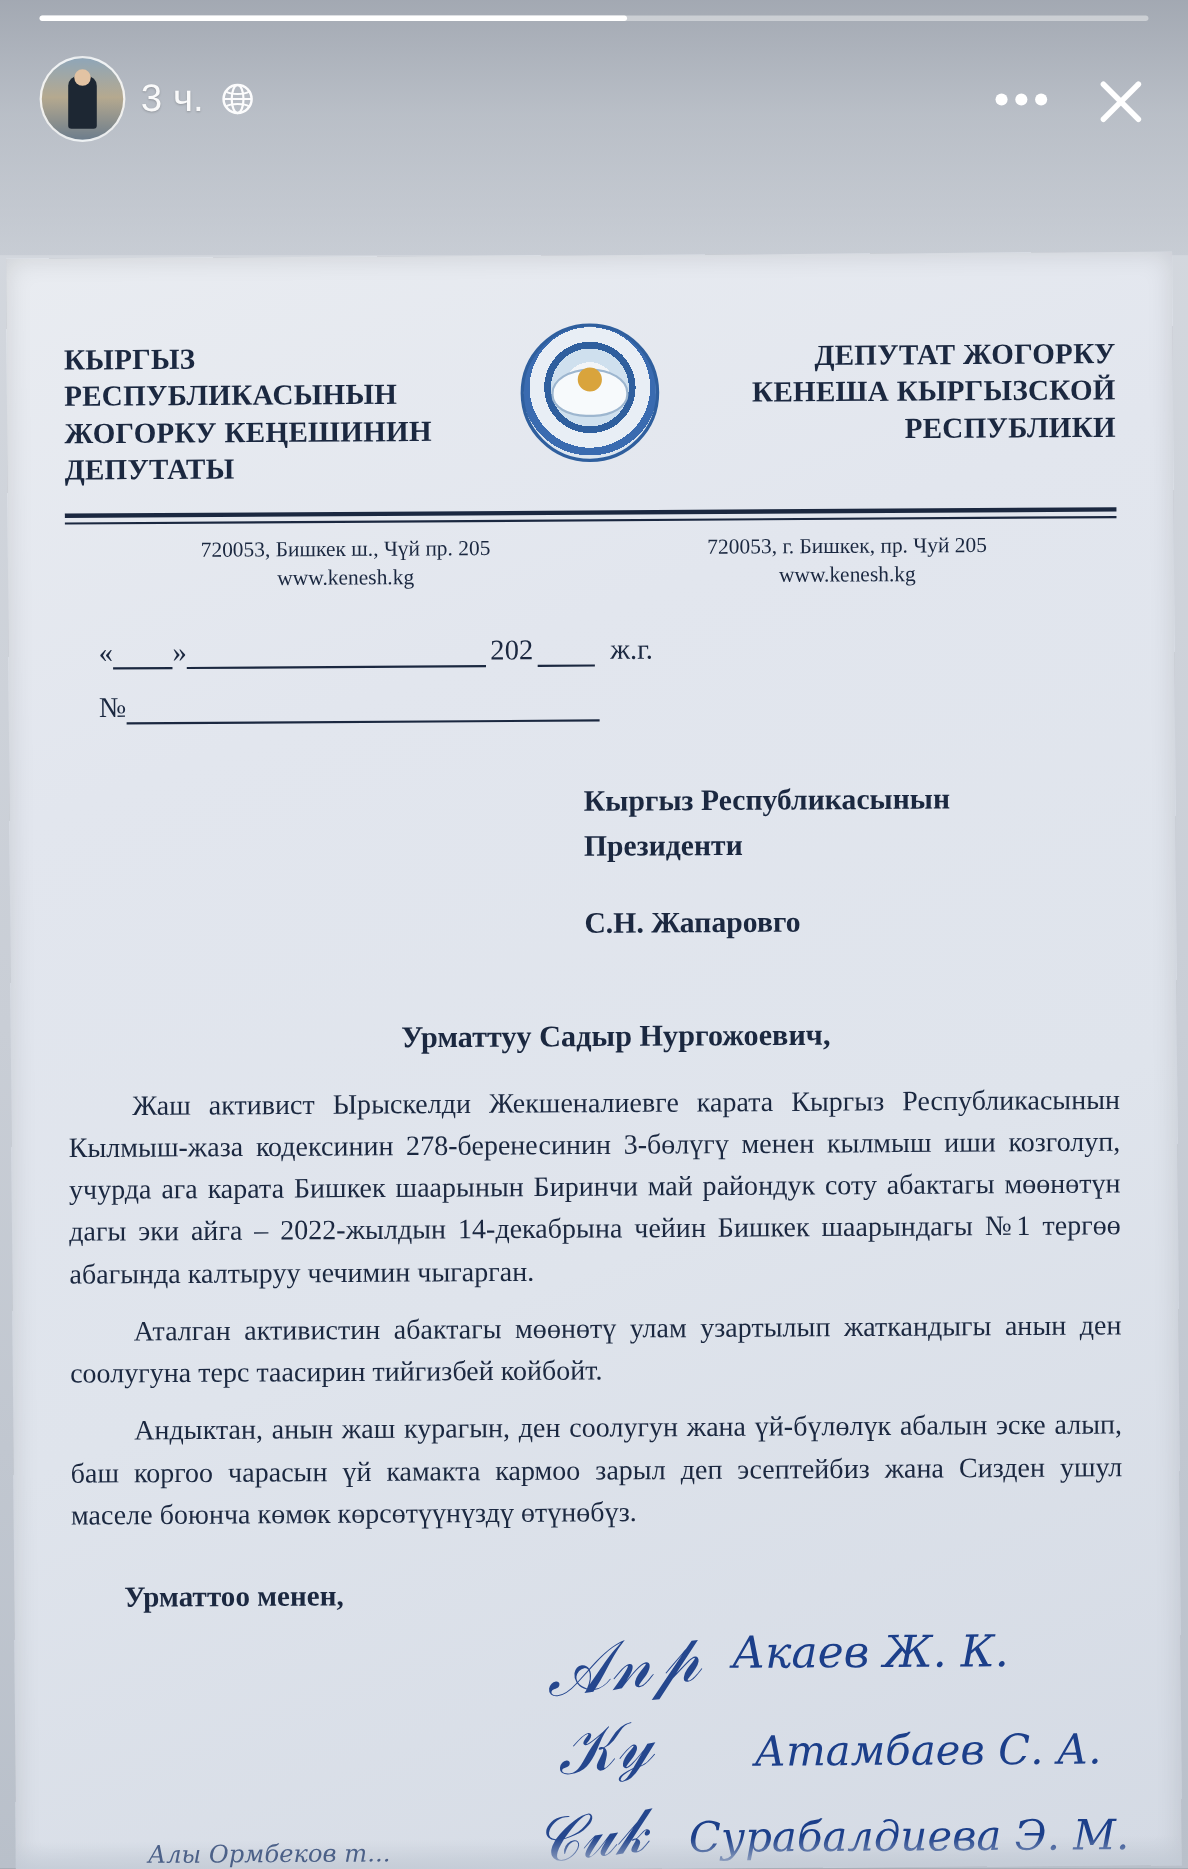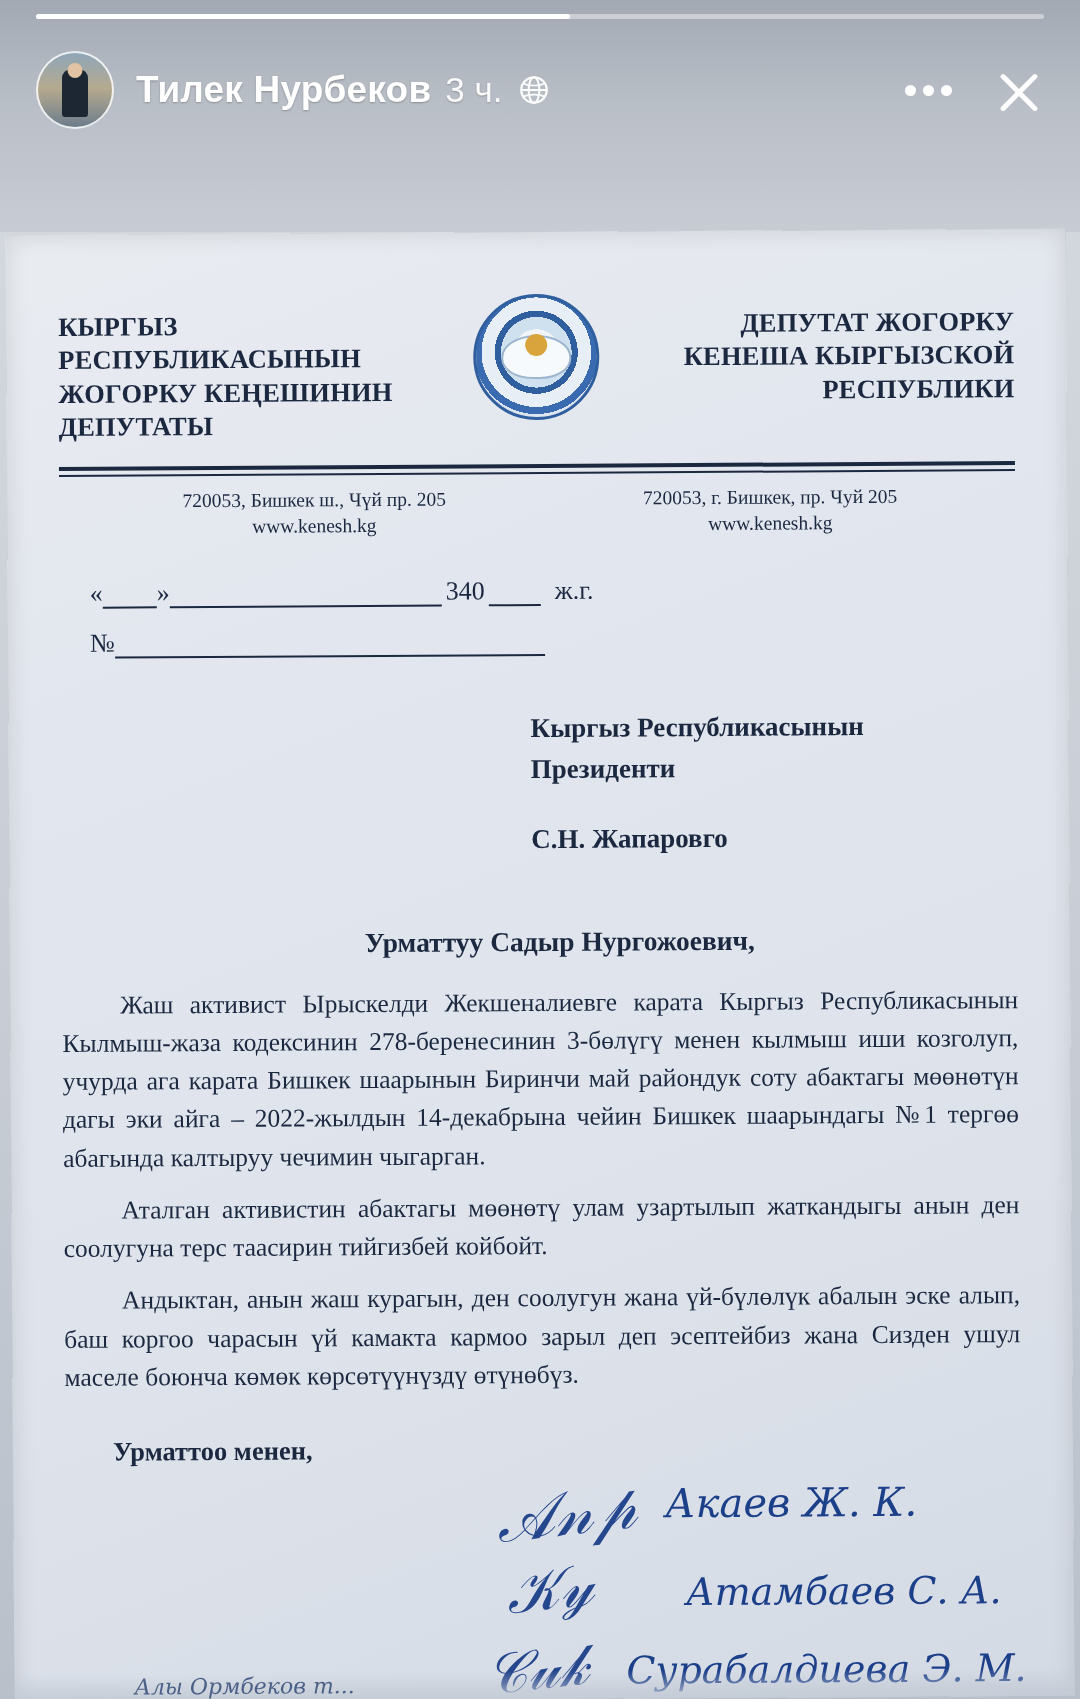--- a/index.html
+++ b/index.html
@@ -225,21 +225,20 @@
   <div id="story-top">
 
     <div class="progress-track">
       <div class="progress-fill" style="width: 53%;"></div>
     </div>
 
     <div class="header-row">
 
       <div class="avatar"></div>
 
-      <div class="author">Тилек Нурбеков</div>
       <div class="timestamp">3 ч.</div>
 
       <svg class="globe-icon" viewBox="0 0 24 24">
         <circle cx="12" cy="12" r="10.2" fill="none" stroke="#ffffff" stroke-width="1.8"></circle>
         <ellipse cx="12" cy="12" rx="4.3" ry="10.2" fill="none" stroke="#ffffff" stroke-width="1.6"></ellipse>
         <line x1="1.8" y1="12" x2="22.2" y2="12" stroke="#ffffff" stroke-width="1.6"></line>
         <path d="M3.6 6.6 C7 9 17 9 20.4 6.6" fill="none" stroke="#ffffff" stroke-width="1.4"></path>
         <path d="M3.6 17.4 C7 15 17 15 20.4 17.4" fill="none" stroke="#ffffff" stroke-width="1.4"></path>
       </svg>
 
@@ -279,21 +278,21 @@
           <div>www.kenesh.kg</div>
         </div>
       </div>
 
       <div class="date-block">
         <div class="date-line">
           <span>«</span>
           <span class="u-line" style="width:54px"></span>
           <span>»</span>
           <span class="u-line" style="width:272px"></span>
-          <span style="padding:0 4px">340</span>
+          <span style="padding:0 4px">202</span>
           <span class="u-line" style="width:52px"></span>
           <span style="padding-left:14px">ж.г.</span>
         </div>
         <div class="num-line">
           <span>№</span>
           <span class="u-line" style="width:430px"></span>
         </div>
       </div>
 
       <div class="addressee">

